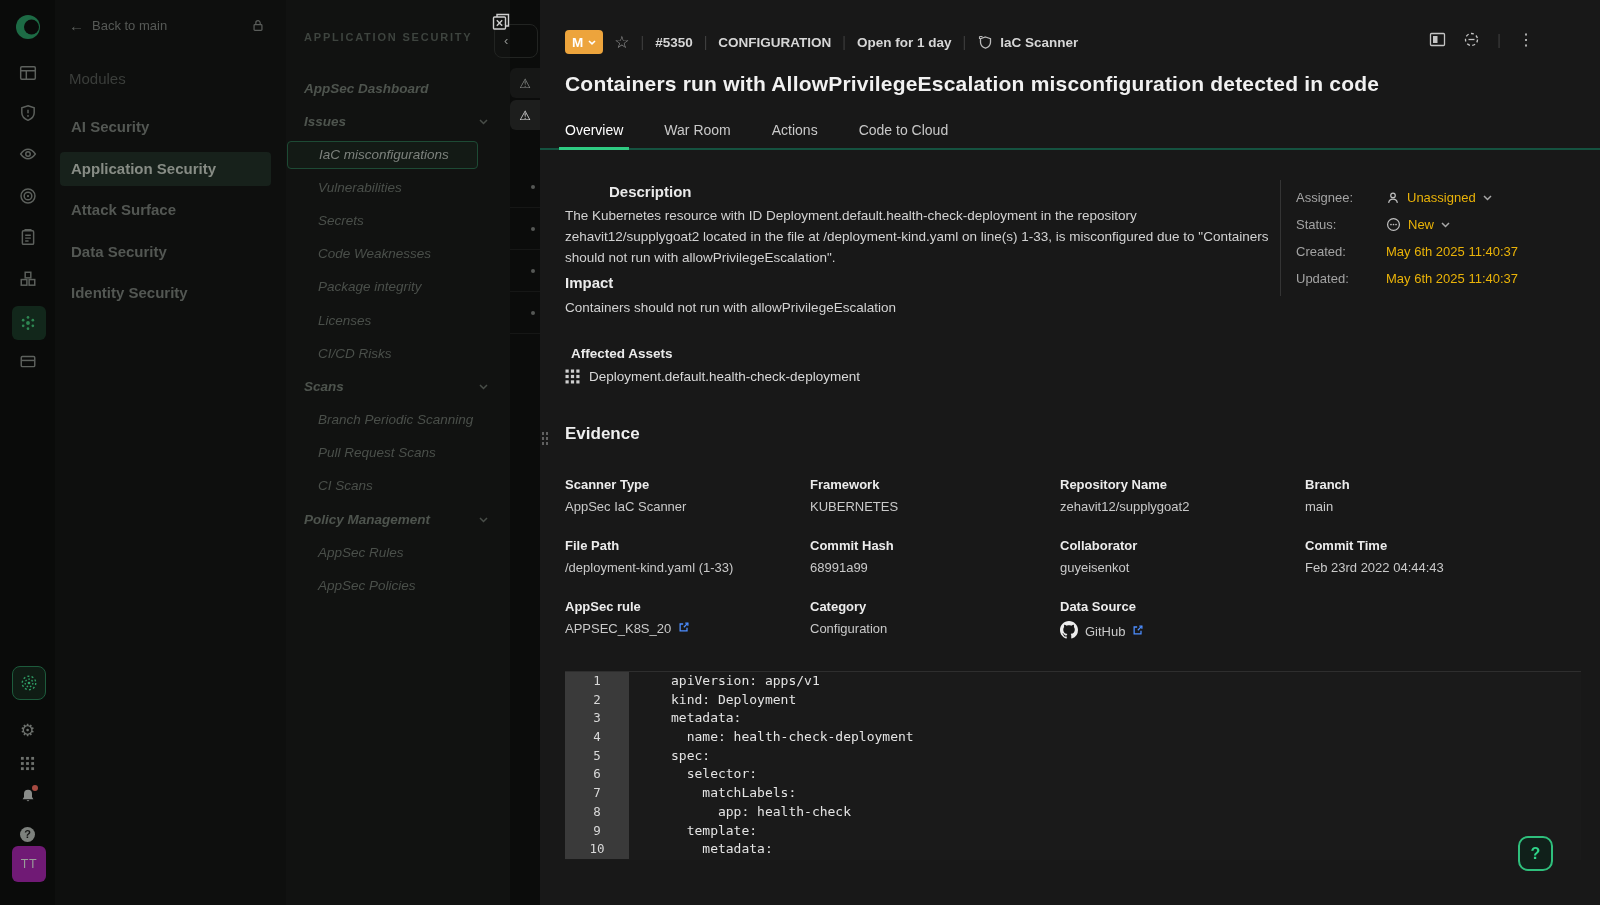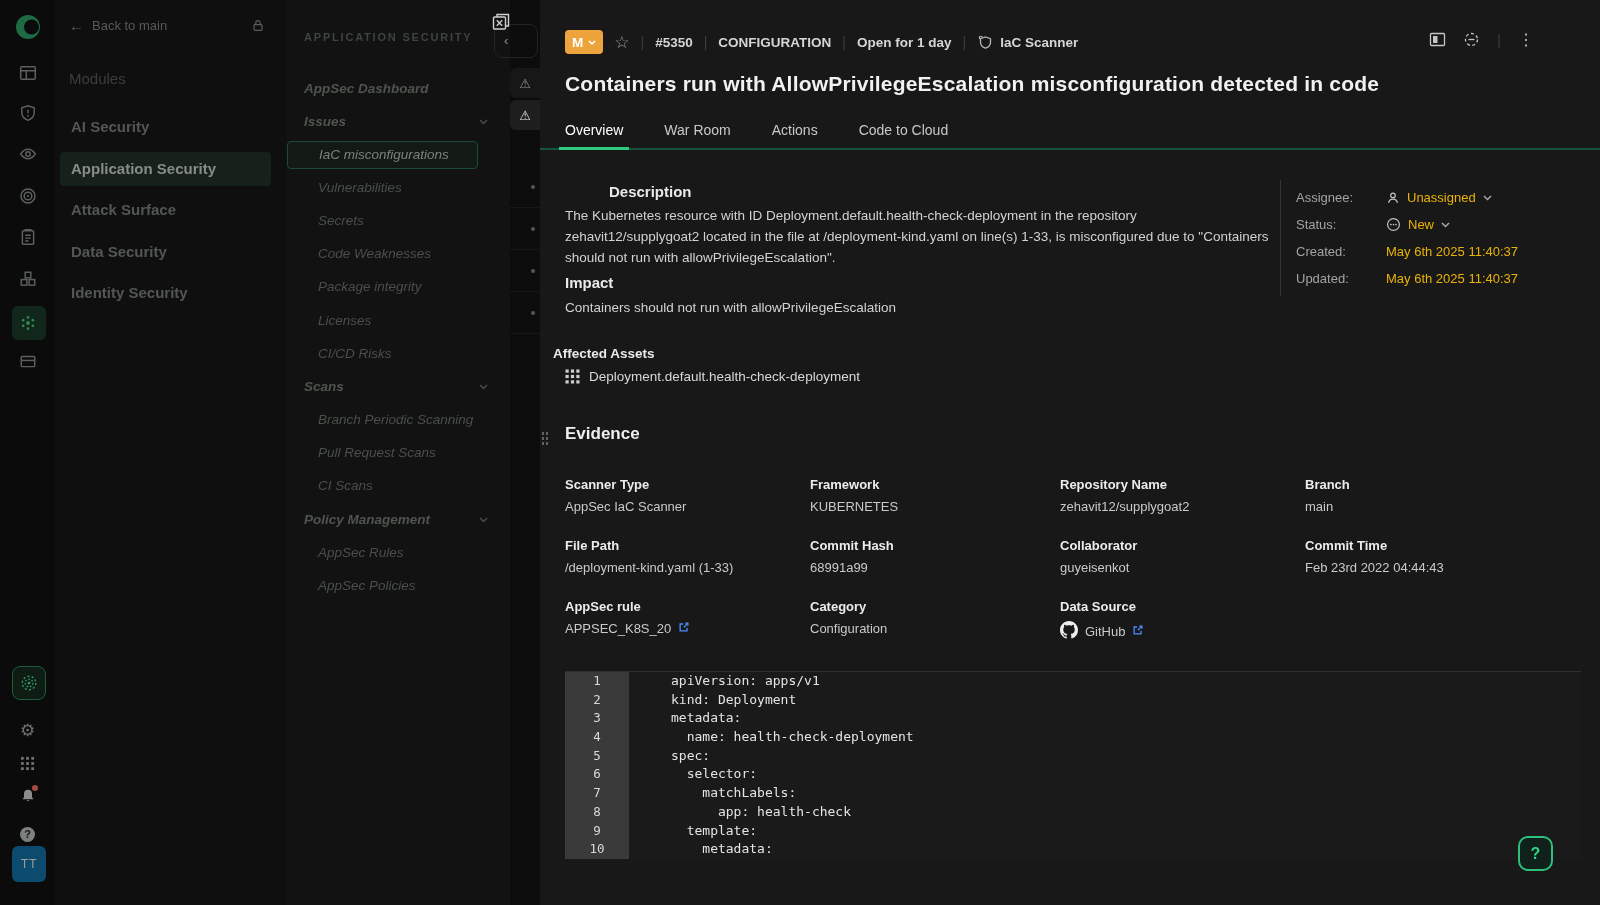--- a/index.html
+++ b/index.html
@@ -20,21 +20,21 @@
   .rail-ic svg{width:18px;height:18px;stroke:#5d615d;fill:none;stroke-width:1.3;}
   .rail-active-box{position:absolute;left:12px;top:306px;width:34px;height:34px;background:#12271b;border-radius:6px;}
   .rail-green-box{position:absolute;left:12px;top:666px;width:34px;height:34px;background:#0f1c14;
      border:1px solid #1d5b3c;border-radius:8px;}
   .rail-bottom{position:absolute;left:0;width:55px;text-align:center;}
   .gear-glyph{font-size:17px;color:#6e726e;line-height:1;}
   .bell-wrap{position:relative;display:inline-block;}
   .bell-dot{position:absolute;right:-2px;top:-3px;width:6px;height:6px;border-radius:50%;background:#a64a41;}
   .help-circ{display:inline-block;width:15px;height:15px;border-radius:50%;background:#7d817d;color:#141414;
      font-size:11px;font-weight:bold;line-height:15px;text-align:center;}
-  .avatar-box{position:absolute;left:12px;top:846px;width:34px;height:36px;background:#0c4a6e;border-radius:6px;
+  .avatar-box{position:absolute;left:12px;top:846px;width:34px;height:36px;background:#701a75;border-radius:6px;
      color:#999c99;font-size:12.5px;line-height:36px;text-align:center;letter-spacing:.5px;}
 
   
   .back-row{position:absolute;left:14px;top:17px;display:flex;align-items:center;gap:8px;color:#565956;font-size:13px;}
   .back-arrow{font-size:15px;color:#5c5f5c;}
   .lock-ic{position:absolute;left:196px;top:18px;}
   .lock-ic svg{width:14px;height:15px;stroke:#5a5d5a;fill:none;stroke-width:1.4;}
   .modules-hdr{position:absolute;left:14px;top:70px;font-size:15px;color:#3b3e3b;}
   .s1-item{position:absolute;left:5px;width:211px;height:34px;line-height:34px;padding-left:11px;
      font-size:15px;font-weight:bold;color:#535753;border-radius:4px;}
@@ -84,21 +84,21 @@
   .tab{font-size:14px;color:#c9c9c9;position:relative;padding-top:4px;}
   .tab.active{color:#fff;}
   .tab.active::after{content:"";position:absolute;left:-6px;right:-6px;bottom:-2px;height:3px;background:#2fcb82;}
 
   
   .sec-h{font-size:15px;font-weight:bold;color:#eaeaea;}
   .desc-h{position:absolute;left:21px;top:183px;margin-left:48px;}
   .desc-p{position:absolute;left:25px;top:205px;width:706px;font-size:13.5px;line-height:21px;color:#d2d2d2;}
   .impact-h{position:absolute;left:25px;top:274px;}
   .impact-p{position:absolute;left:25px;top:300px;font-size:13.5px;color:#d2d2d2;}
-  .assets-h{position:absolute;left:13px;top:346px;font-size:13.5px;font-weight:bold;color:#eaeaea;}
+  .assets-h{position:absolute;left:31px;top:346px;font-size:13.5px;font-weight:bold;color:#eaeaea;}
   .asset-row{position:absolute;left:25px;top:369px;display:flex;align-items:center;gap:9px;
      font-size:13.5px;color:#d8d8d8;}
   .asset-row svg{width:15px;height:15px;fill:#cfcfcf;}
 
   
   .details{position:absolute;left:728px;top:180px;width:316px;border-left:1px solid #343434;padding:4px 0 4px 15px;margin-left:12px;}
   .d-row{display:flex;align-items:center;height:27px;}
   .d-label{width:90px;font-size:13px;color:#a3a3a3;}
   .d-val{display:flex;align-items:center;gap:7px;font-size:13px;color:#eab308;}
   .d-val svg.person{width:14px;height:14px;stroke:#c0c0c0;fill:none;stroke-width:1.4;}

